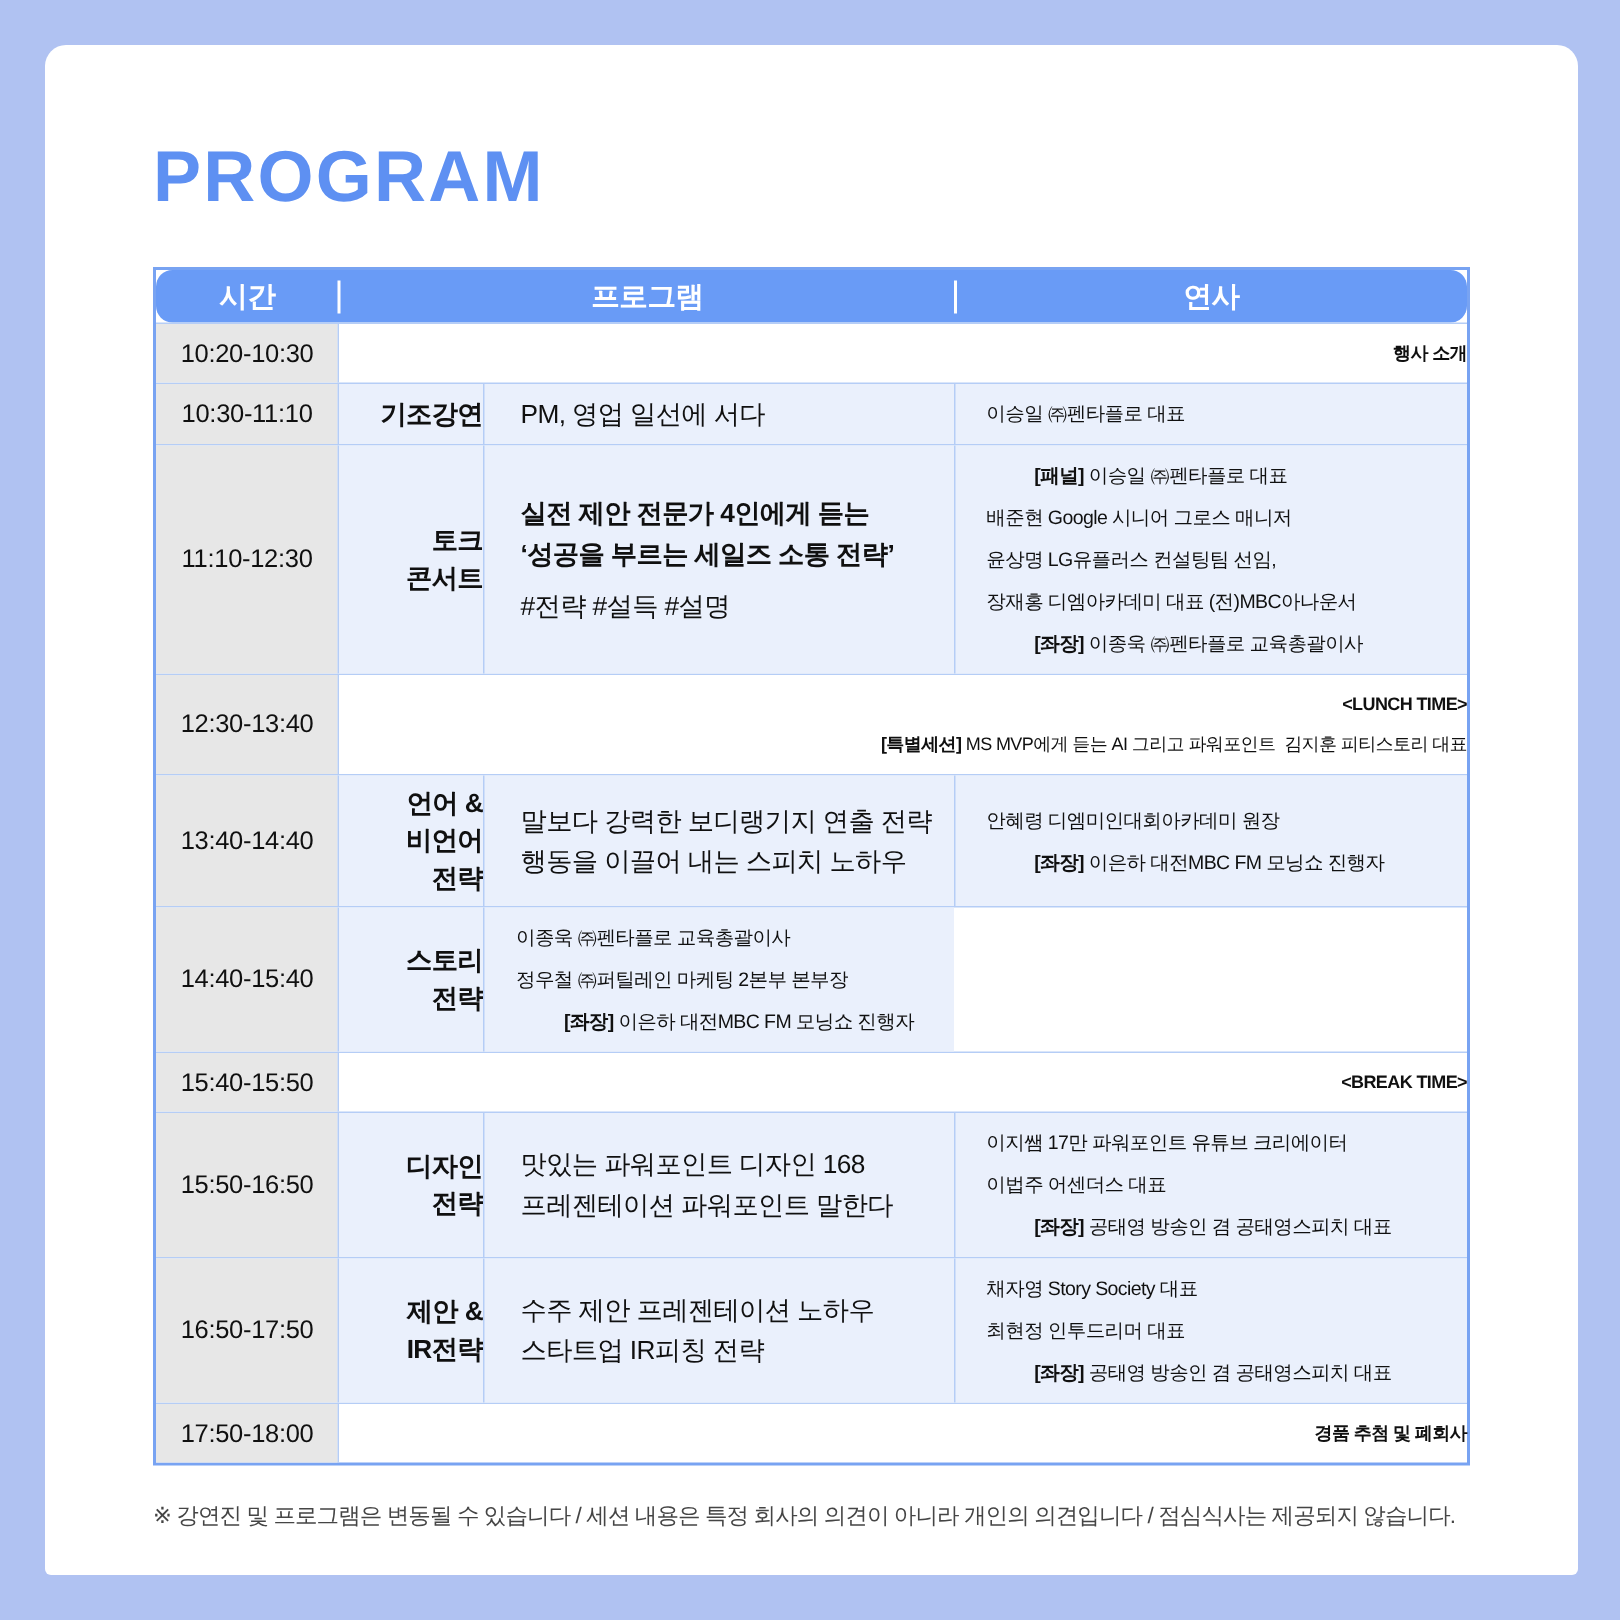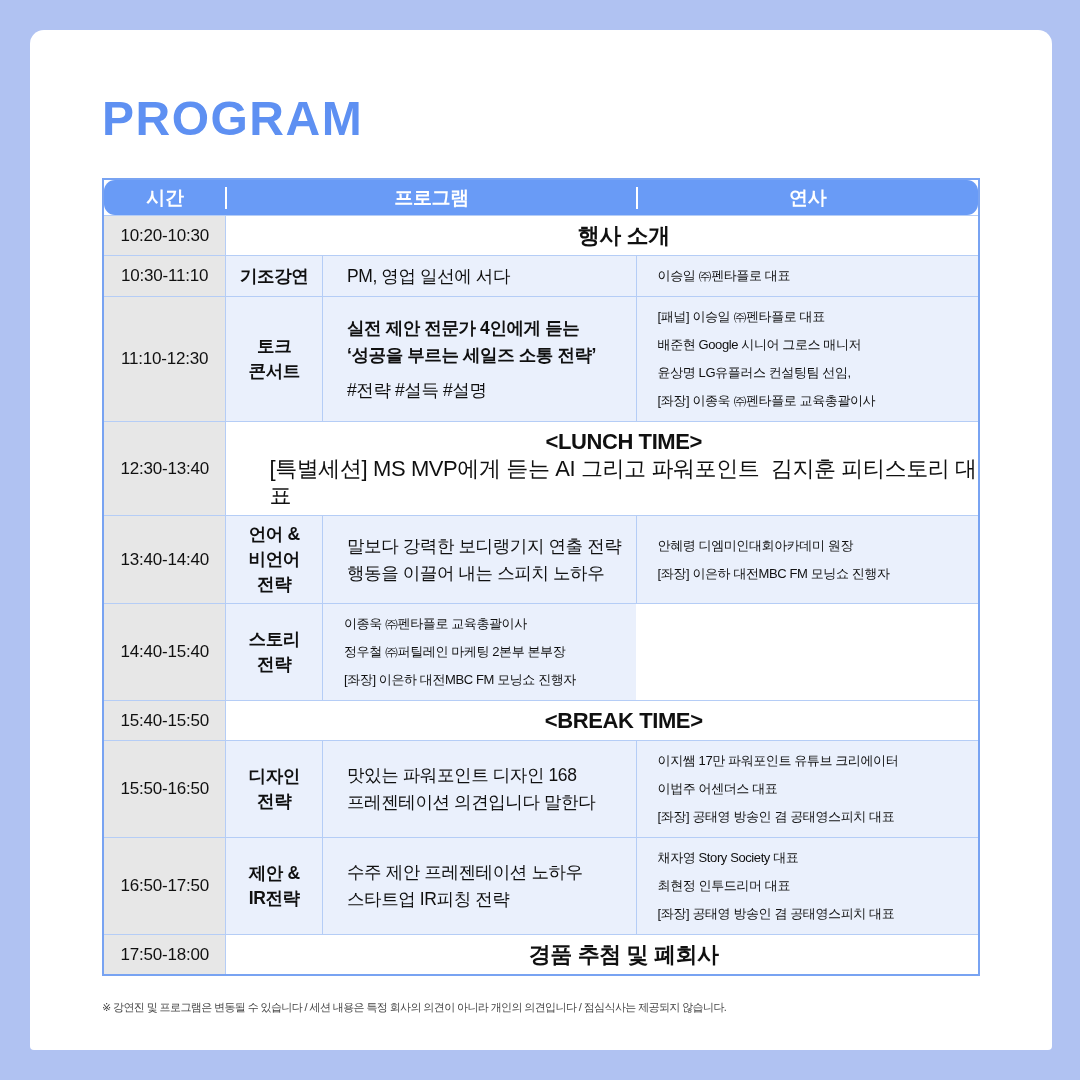--- a/index.html
+++ b/index.html
@@ -42,30 +42,30 @@
   .row{display:grid;border-top:1.5px solid var(--line);}
   .row.session{grid-template-columns:122fr 97fr 315fr 344fr;}
   .row.span{grid-template-columns:122fr 756fr;}
   .cell{display:flex;flex-direction:column;justify-content:center;padding:6px 0;}
   .cell + .cell{border-left:1.5px solid var(--line);}
   .cell.time{
     background:var(--timebg);align-items:center;
     font-size:17px;font-weight:400;letter-spacing:-0.2px;
   }
   .row.session .cell:not(.time){background:var(--tint);}
-  .cell.label{align-items:center;font-weight:bold;font-size:17.5px;line-height:25px;letter-spacing:-0.4px;}
+  .cell.label{align-items:flex-end;font-weight:bold;font-size:17.5px;line-height:25px;letter-spacing:-0.4px;}
   .cell.program{align-items:flex-start;padding-left:24px;padding-right:10px;font-size:17.5px;line-height:27px;letter-spacing:-0.4px;}
   .cell.speaker{align-items:flex-start;padding-left:21px;padding-right:8px;font-size:13px;line-height:28px;letter-spacing:-0.4px;justify-content:center;}
-  .cell.spanfull{align-items:center;font-size:22px;line-height:27px;letter-spacing:-0.4px;padding-left:43px;}
+  .cell.spanfull{align-items:flex-end;font-size:12px;line-height:27px;letter-spacing:-0.4px;padding-left:43px;}
   .line{white-space:pre-wrap;}
   .line.strong{font-weight:bold;}
   .line.gap{margin-top:8px;}
-  .line b{font-weight:normal;}
+  .line b{font-weight:bold;margin-left:32px;}
   .footnote{
-    margin-top:24px;font-size:11px;color:var(--foot);letter-spacing:-0.6px;
+    margin-top:24px;font-size:15px;color:var(--foot);letter-spacing:-0.6px;
   }
 </style>
 </head>
 <body>
 
 <div class="canvas">
   <div class="card">
     <h1 class="page-title">PROGRAM</h1>
 
     <div class="ptable">
@@ -101,20 +101,21 @@
             </div>
             <div class="cell program">
               <span class="line strong">실전 제안 전문가 4인에게 듣는</span>
               <span class="line strong">‘성공을 부르는 세일즈 소통 전략’</span>
               <span class="line gap">#전략 #설득 #설명</span>
             </div>
             <div class="cell speaker">
               <span class="line"><b>[패널]</b> 이승일 ㈜펜타플로 대표</span>
               <span class="line">배준현 Google 시니어 그로스 매니저</span>
               <span class="line">윤상명 LG유플러스 컨설팅팀 선임,</span>
+              <span class="line">장재홍 디엠아카데미 대표 (전)MBC아나운서</span>
               <span class="line"><b>[좌장]</b> 이종욱 ㈜펜타플로 교육총괄이사</span>
             </div>
           </div>
           <div class="row span">
             <div class="cell time">12:30-13:40</div>
             <div class="cell spanfull">
               <span class="line strong">&lt;LUNCH TIME&gt;</span>
               <span class="line"><b>[특별세션]</b> MS MVP에게 듣는 AI 그리고 파워포인트  김지훈 피티스토리 대표</span>
             </div>
           </div>
@@ -153,21 +154,21 @@
             </div>
           </div>
           <div class="row session">
             <div class="cell time">15:50-16:50</div>
             <div class="cell label">
               <span class="line">디자인</span>
               <span class="line">전략</span>
             </div>
             <div class="cell program">
               <span class="line">맛있는 파워포인트 디자인 168</span>
-              <span class="line">프레젠테이션 의견입니다 말한다</span>
+              <span class="line">프레젠테이션 파워포인트 말한다</span>
             </div>
             <div class="cell speaker">
               <span class="line">이지쌤 17만 파워포인트 유튜브 크리에이터</span>
               <span class="line">이법주 어센더스 대표</span>
               <span class="line"><b>[좌장]</b> 공태영 방송인 겸 공태영스피치 대표</span>
             </div>
           </div>
           <div class="row session">
             <div class="cell time">16:50-17:50</div>
             <div class="cell label">

